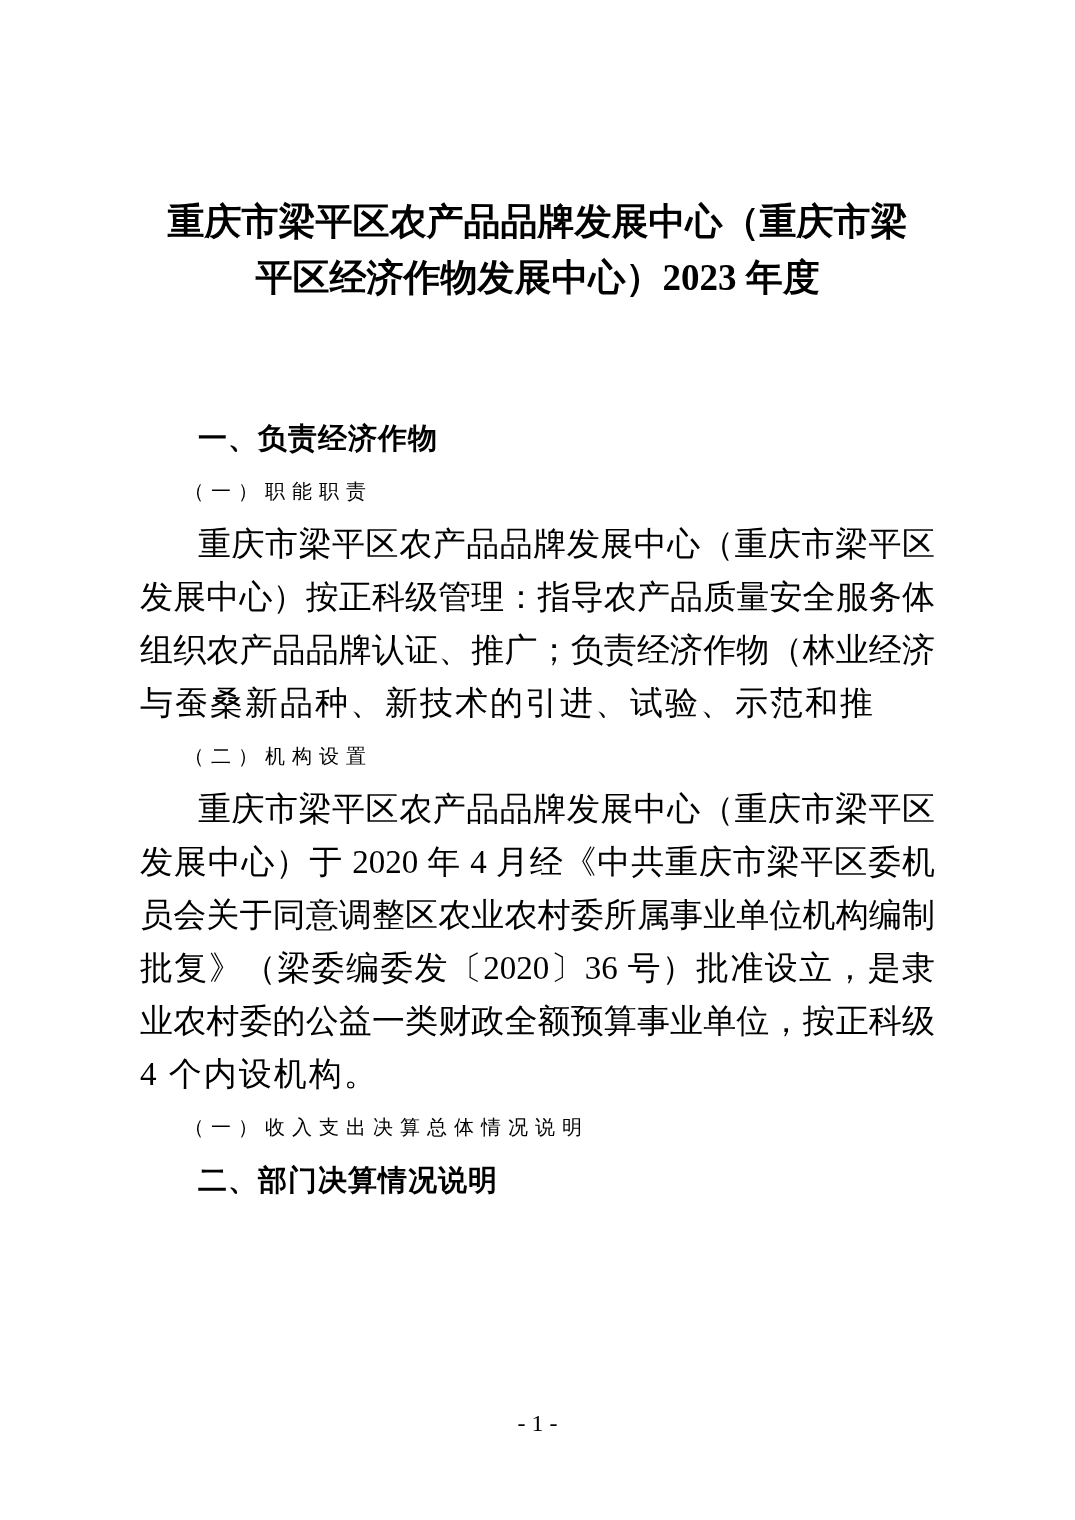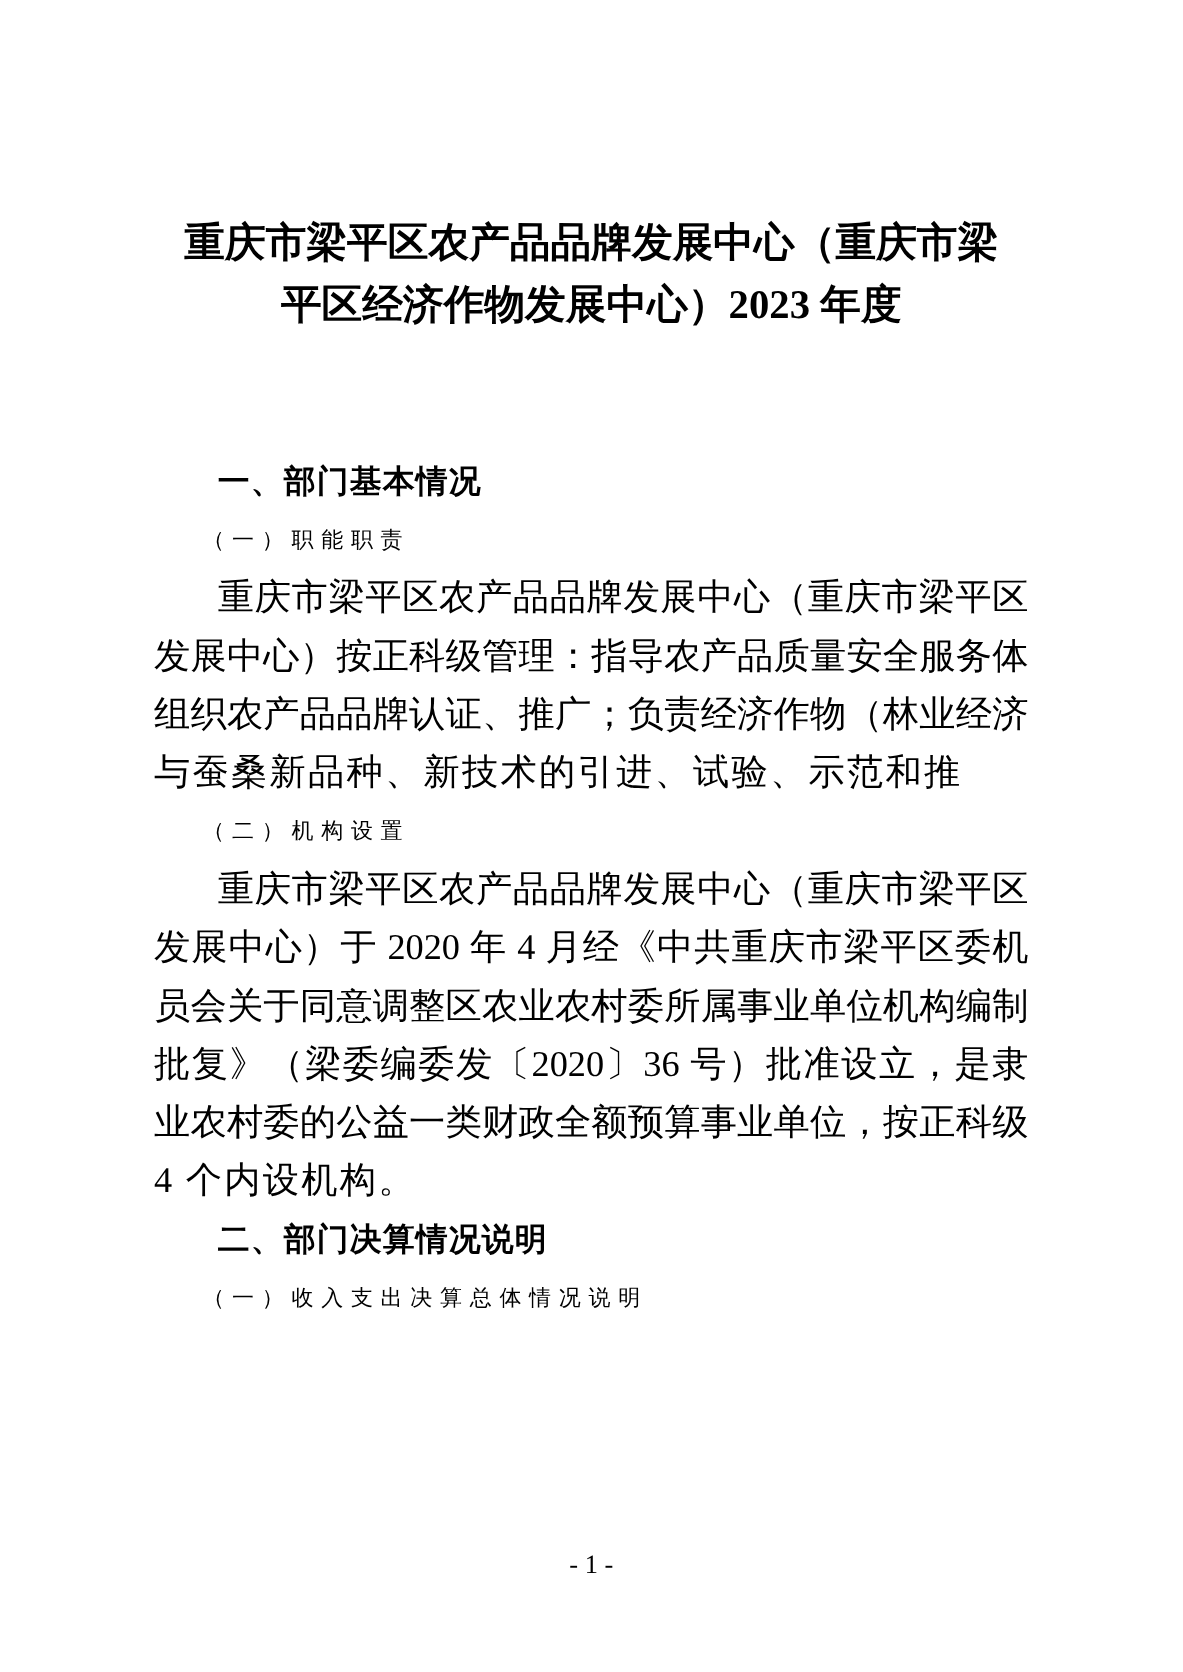--- a/index.html
+++ b/index.html
@@ -87,30 +87,30 @@
 </style>
 </head>
 <body>
 
 <div class="page">
   <div class="doc-title">
       <div class="title-line">重庆市梁平区农产品品牌发展中心（重庆市梁</div>
       <div class="title-line">平区经济作物发展中心）2023 年度</div>
     </div>
   <div class="doc-body">
-      <div class="line h1">一、部门基本情况</div>
+      <div class="line h1">一、负责经济作物</div>
       <div class="line h2">（一）职能职责</div>
       <div class="line body-line indent">重庆市梁平区农产品品牌发展中心（重庆市梁平区经济作物</div>
       <div class="line body-line">发展中心）按正科级管理：指导农产品质量安全服务体系建设；</div>
       <div class="line body-line">组织农产品品牌认证、推广；负责经济作物（林业经济作物除外）</div>
       <div class="line body-line plain">与蚕桑新品种、新技术的引进、试验、示范和推广。</div>
       <div class="line h2">（二）机构设置</div>
       <div class="line body-line indent">重庆市梁平区农产品品牌发展中心（重庆市梁平区经济作物</div>
       <div class="line body-line">发展中心）于 2020 年 4 月经《中共重庆市梁平区委机构编制委</div>
       <div class="line body-line">员会关于同意调整区农业农村委所属事业单位机构编制事项的</div>
       <div class="line body-line">批复》（梁委编委发〔2020〕36 号）批准设立，是隶属于区农</div>
       <div class="line body-line">业农村委的公益一类财政全额预算事业单位，按正科级管理，根</div>
       <div class="line body-line plain">4 个内设机构。</div>
+      <div class="line h2">（一）收入支出决算总体情况说明</div>
       <div class="line h1">二、部门决算情况说明</div>
-      <div class="line h2">（一）收入支出决算总体情况说明</div>
     </div>
   <div class="page-number">- 1 -</div>
 </div>
 
 </body></html>

